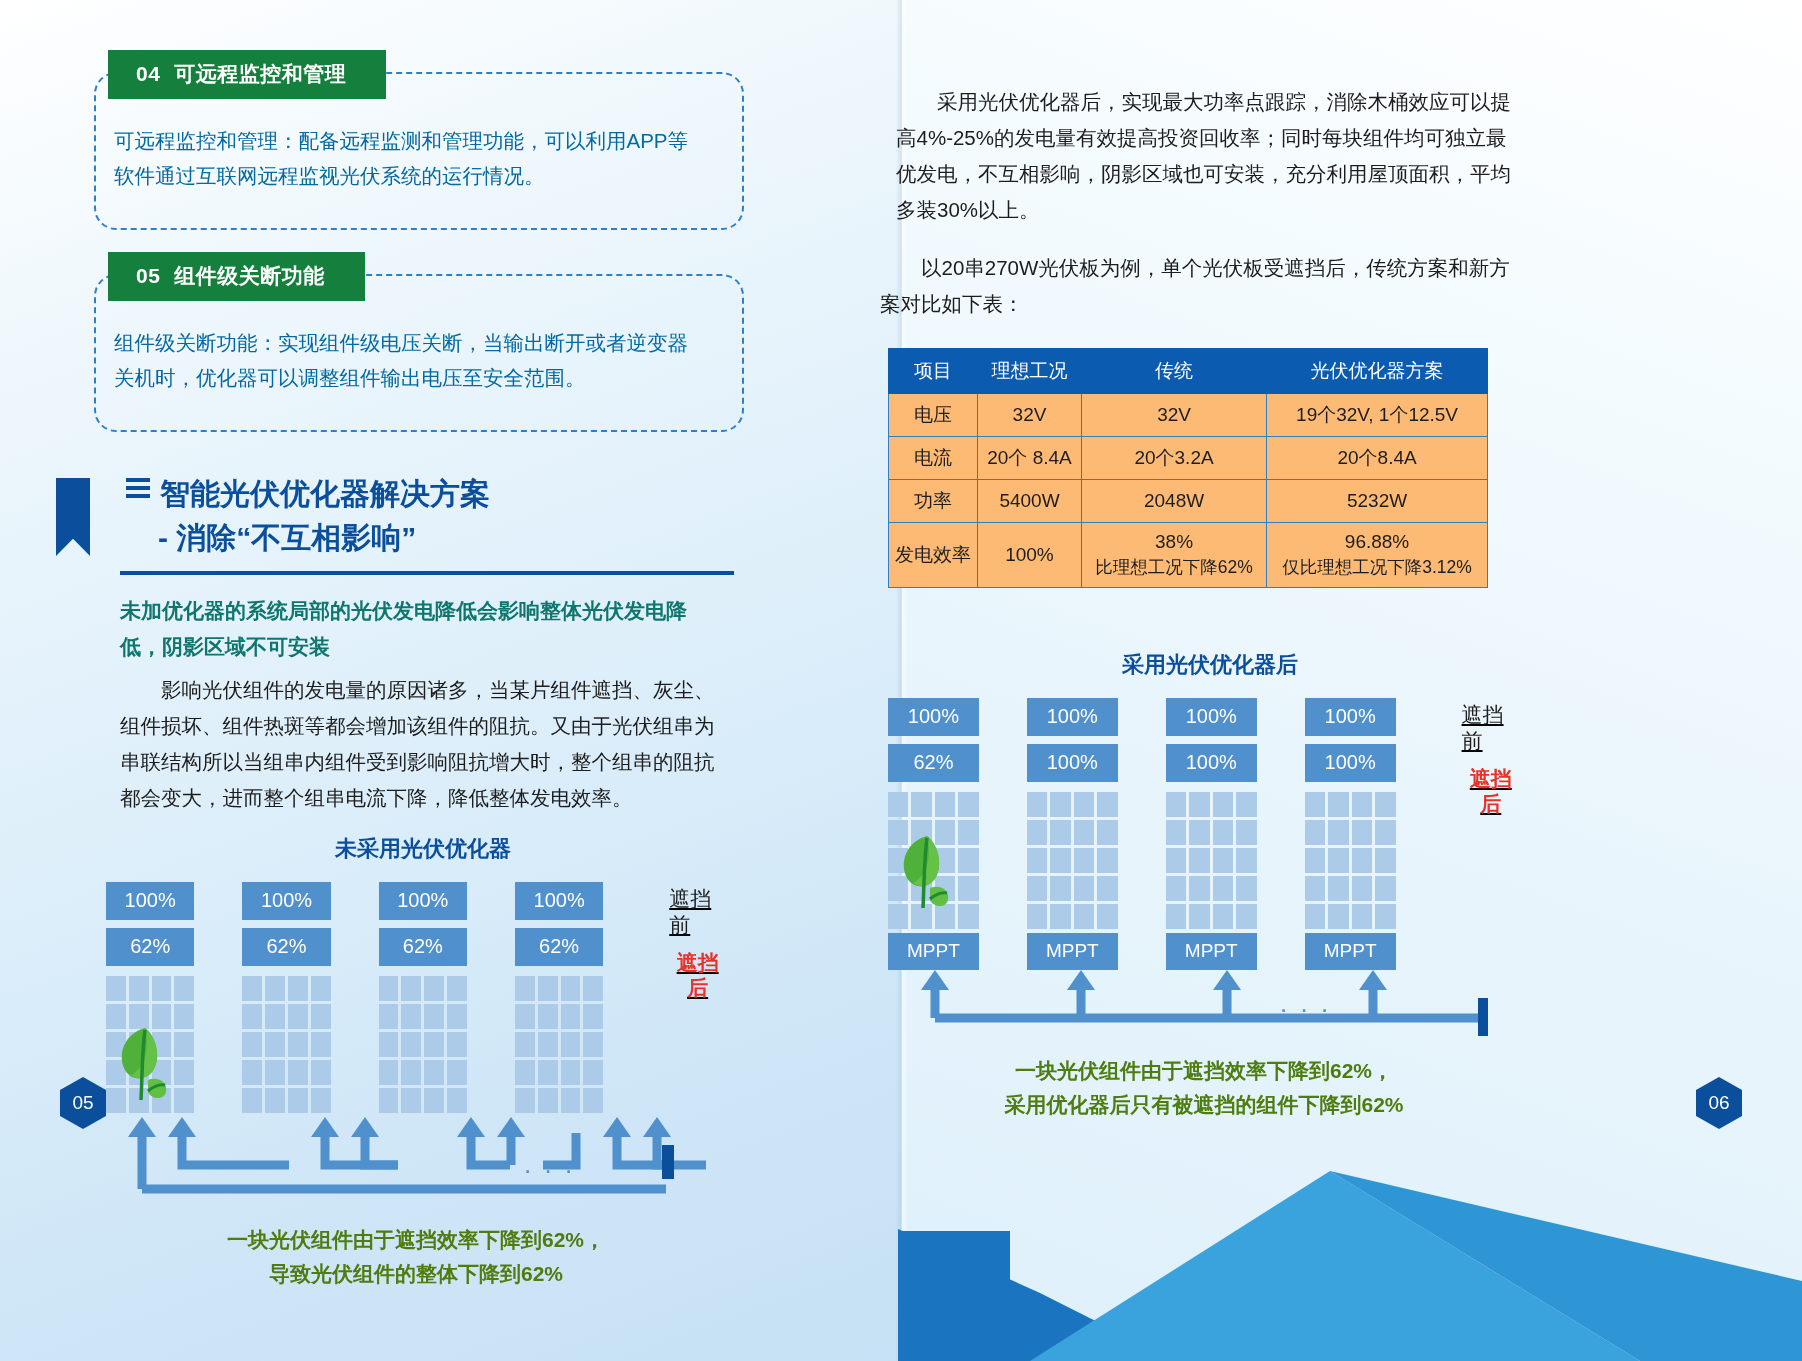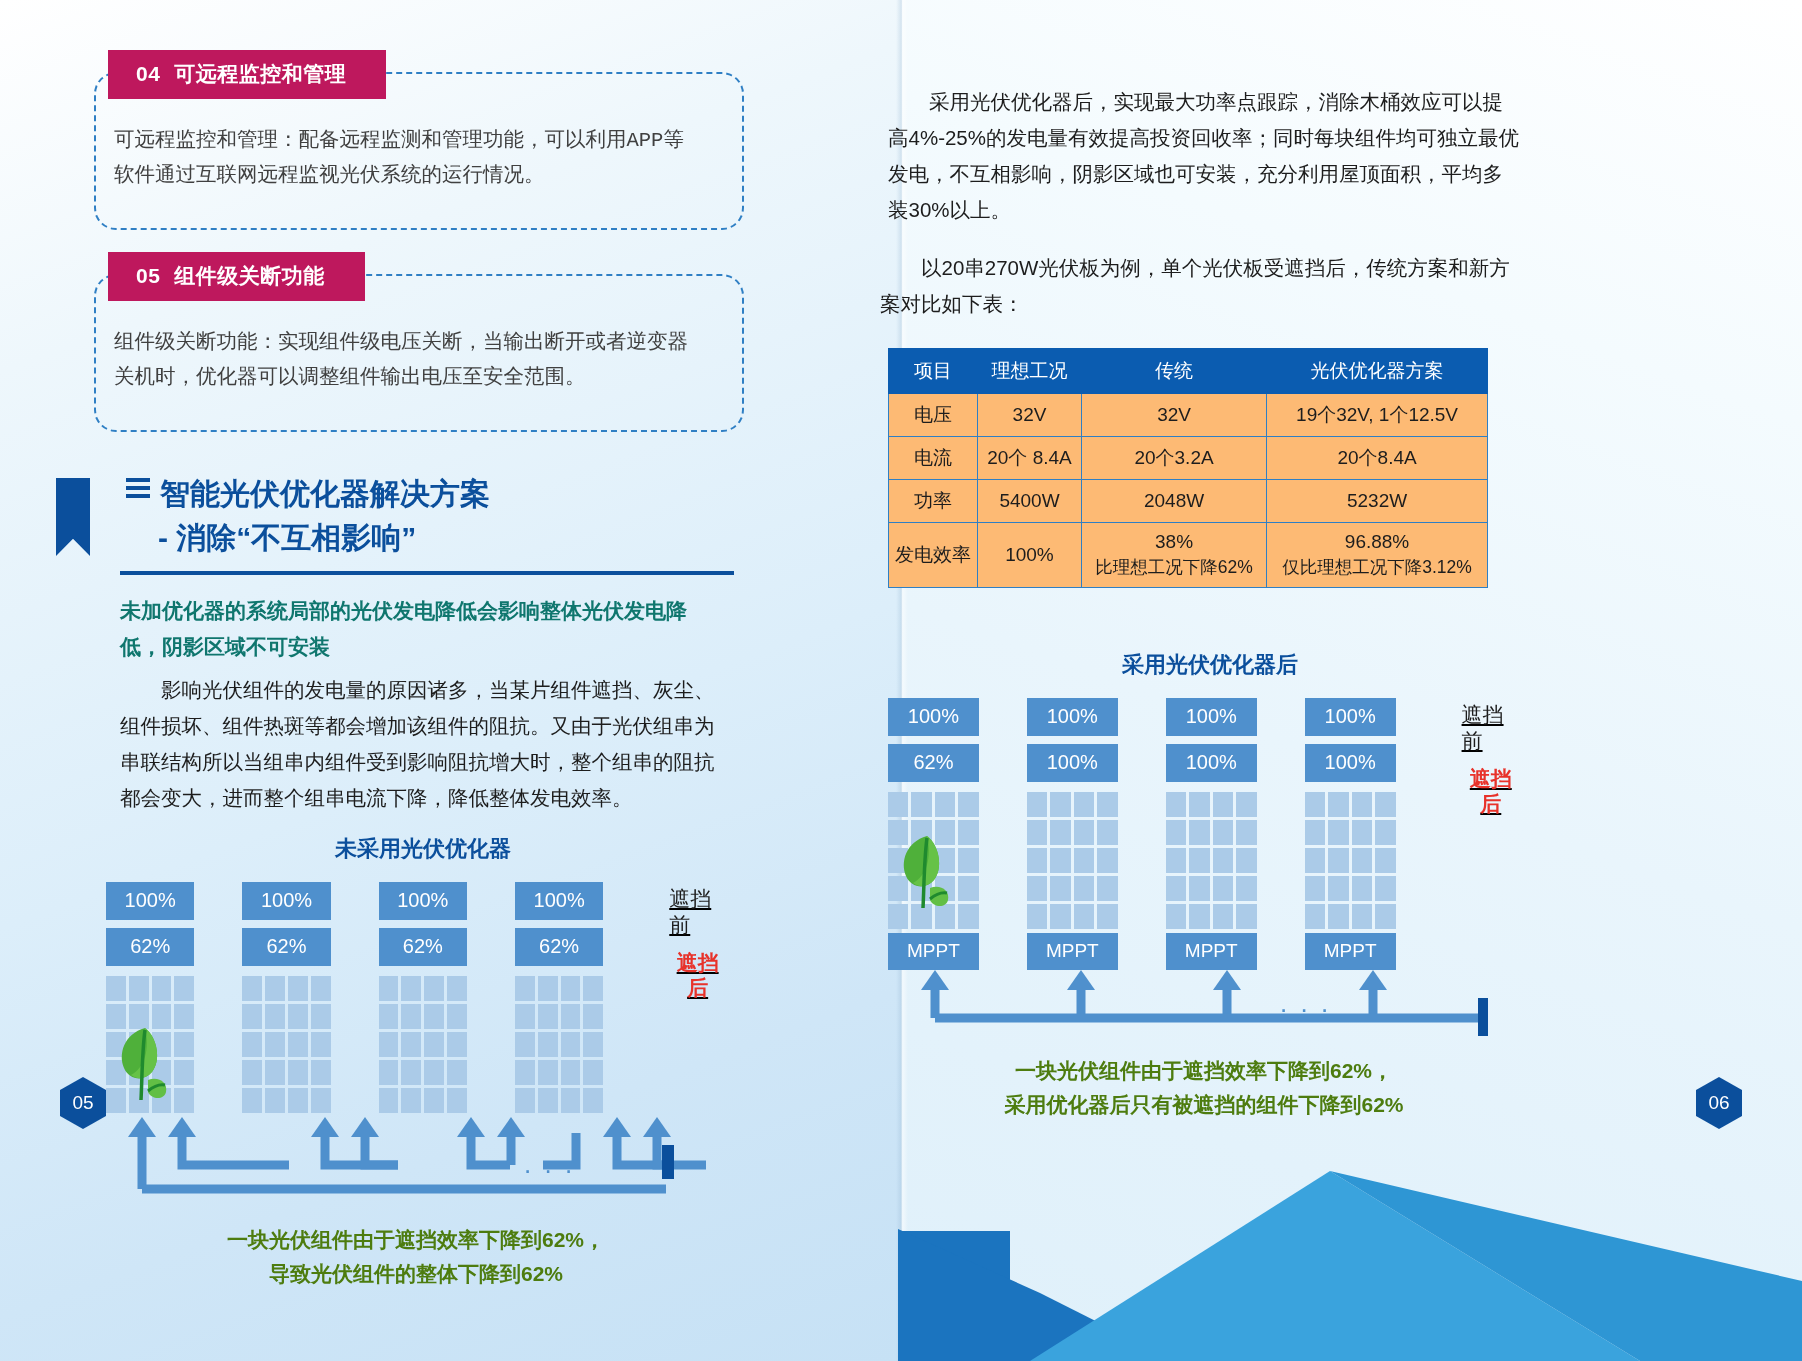--- a/index.html
+++ b/index.html
@@ -28,29 +28,29 @@
   .col-right{position:absolute;left:880px;top:0;width:640px;}
 
   
   .featbox{position:relative;margin-bottom:22px;}
   .featbox .dash{
     position:absolute;left:8px;right:-18px;top:22px;bottom:0;
     border:2px dashed #2f7fc4;border-radius:22px;
   }
   .featbox .hdr{
     position:relative;z-index:2;display:inline-block;
-    background:#be185d;color:#ffffff;
+    background:#15803d;color:#ffffff;
     font-size:21px;font-weight:bold;letter-spacing:.5px;
     padding:10px 40px 11px 28px;margin-left:22px;
   }
   .featbox .hdr .num{margin-right:14px;}
   .featbox .body{
     position:relative;z-index:2;
     padding:24px 34px 26px 28px;
-    font-size:20.5px;line-height:1.72;color:#404040;font-family:Liberation Mono, monospace;
+    font-size:20.5px;line-height:1.72;color:#0369a1;
   }
 
   
   .sec-head{position:relative;margin:40px 0 0 -20px;padding-left:60px;}
   .sec-flag{position:absolute;left:-10px;top:6px;width:34px;height:78px;
     background:#0b4f9c;clip-path:polygon(0 0,100% 0,100% 100%,50% 78%,0 100%);}
   .sec-title{color:#0b4f9c;font-size:30px;font-weight:bold;line-height:1.45;}
   .sec-title .bars{display:inline-block;vertical-align:2px;margin-right:10px;}
   .sec-title .bars i{display:block;width:24px;height:4px;background:#0b4f9c;margin-bottom:4px;}
   .sec-sub{color:#0b4f9c;font-size:30px;font-weight:bold;padding-left:32px;margin-top:2px;}
@@ -291,21 +291,21 @@
 
       <div class="caption" style="margin-left:20px;">
         <div>一块光伏组件由于遮挡效率下降到62%，</div>
         <div>导致光伏组件的整体下降到62%</div>
       </div>
     </div>
   </div>
 
   <div class="col-right" style="top:78px;">
 
-    <div class="para" style="margin-left:8px;">采用光伏优化器后，实现最大功率点跟踪，消除木桶效应可以提高4%-25%的发电量有效提高投资回收率；同时每块组件均可独立最优发电，不互相影响，阴影区域也可安装，充分利用屋顶面积，平均多装30%以上。</div>
+    <div class="para" style="margin-left:16px;">采用光伏优化器后，实现最大功率点跟踪，消除木桶效应可以提高4%-25%的发电量有效提高投资回收率；同时每块组件均可独立最优发电，不互相影响，阴影区域也可安装，充分利用屋顶面积，平均多装30%以上。</div>
     <div class="para" style="margin-left:0;margin-top:22px;">以20串270W光伏板为例，单个光伏板受遮挡后，传统方案和新方案对比如下表：</div>
 
     <table class="tbl" style="margin-top:26px;">
       <thead>
         <tr>
           <th>项目</th>
           <th>理想工况</th>
           <th>传统</th>
           <th>光伏优化器方案</th>
         </tr>

